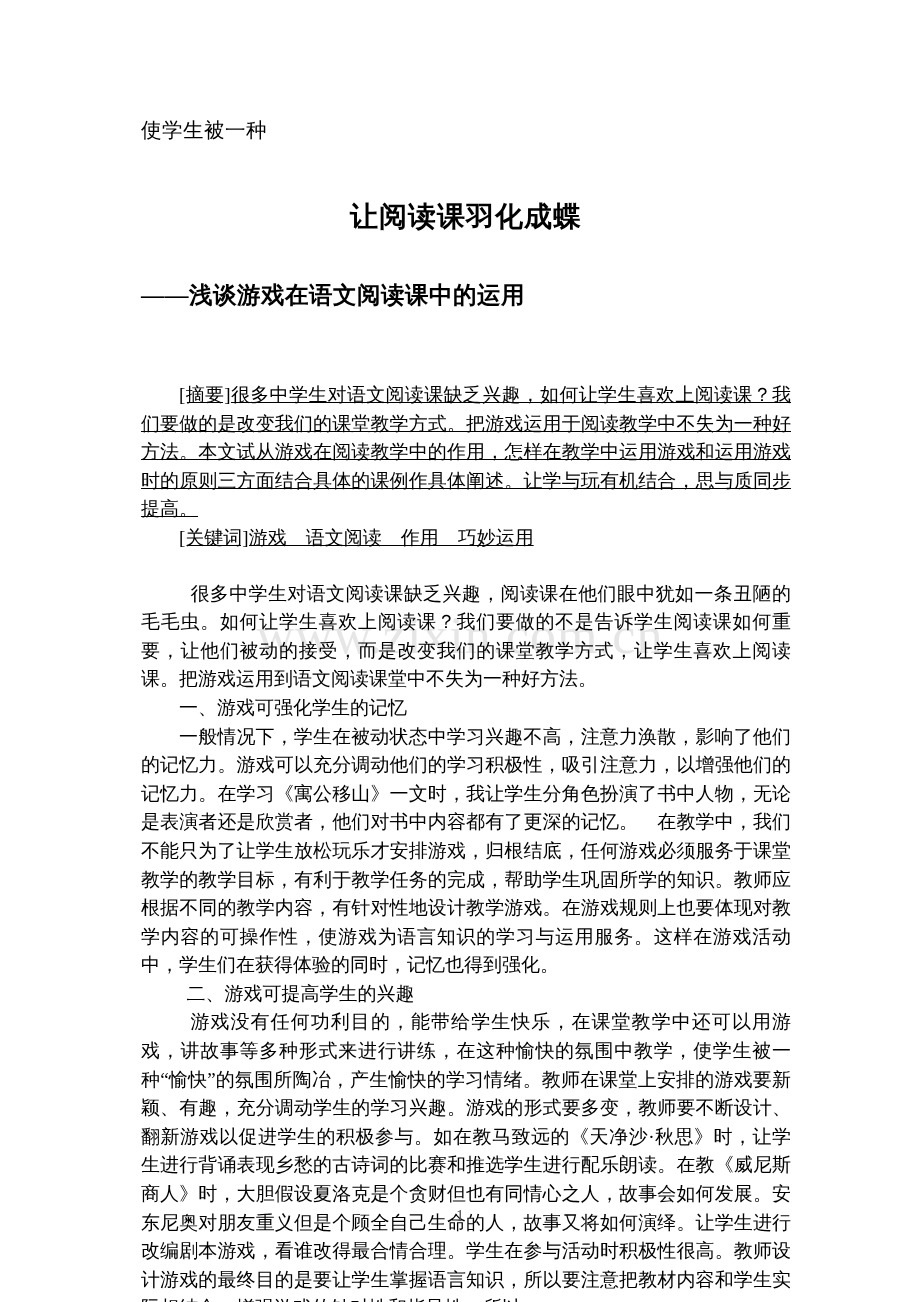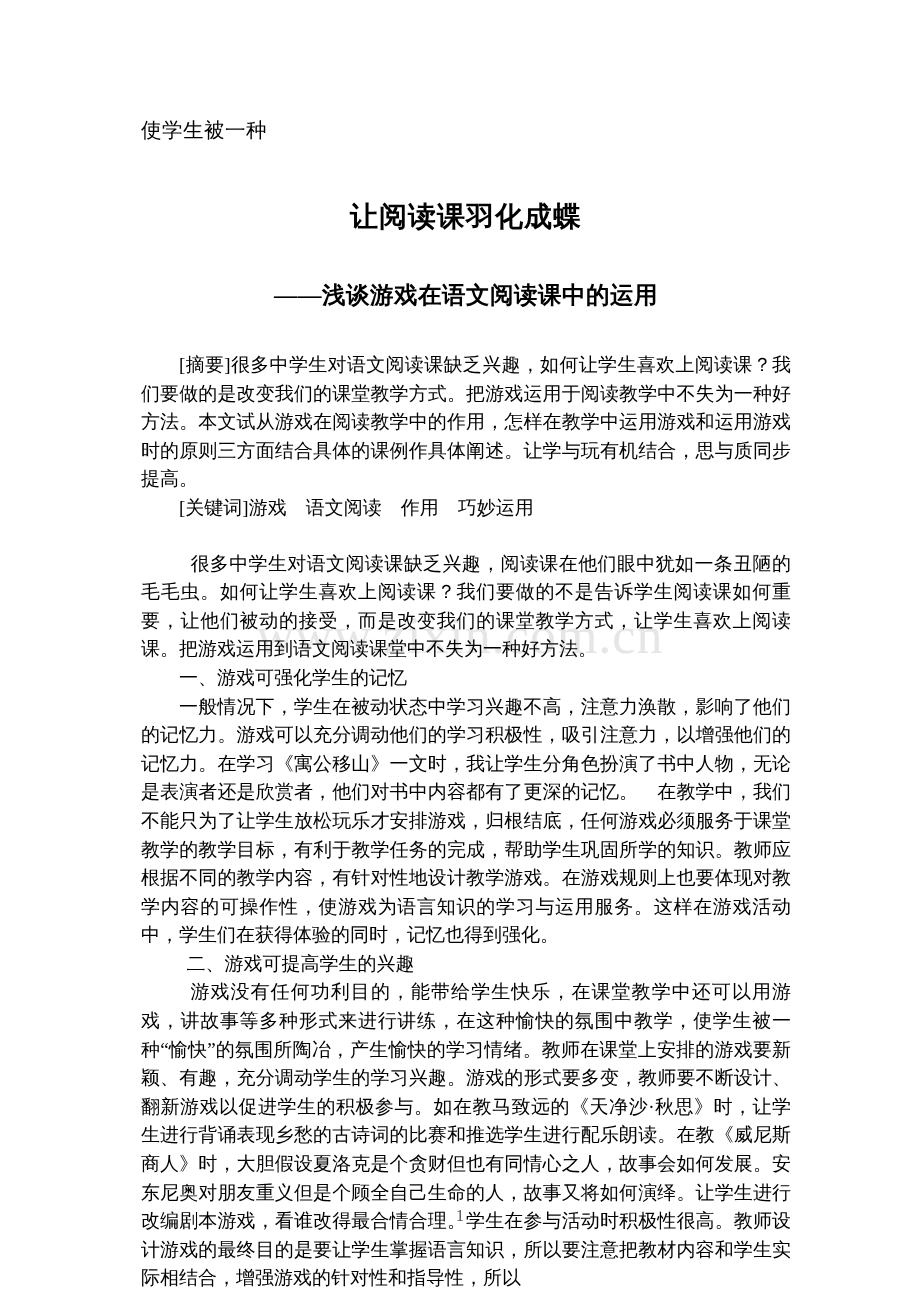--- a/index.html
+++ b/index.html
@@ -64,27 +64,27 @@
     line-height: 36px;
     text-align: center;
     letter-spacing: 1px;
   }
 
   .doc-subtitle {
     margin-top: 42px;
     font-size: 23.5px;
     font-weight: bold;
     line-height: 36px;
-    text-align: center;
     letter-spacing: 0.5px;
   }
 
   
   .body-block {
-    margin-top: 38px;
+    margin-top: 68px;
+    text-decoration: underline;
   }
 
   p.para {
     margin: 0;
     font-size: 19px;
     line-height: 28.6px;
     text-align: justify;
     text-justify: inter-ideograph;
     letter-spacing: 0;
     word-break: break-all;

